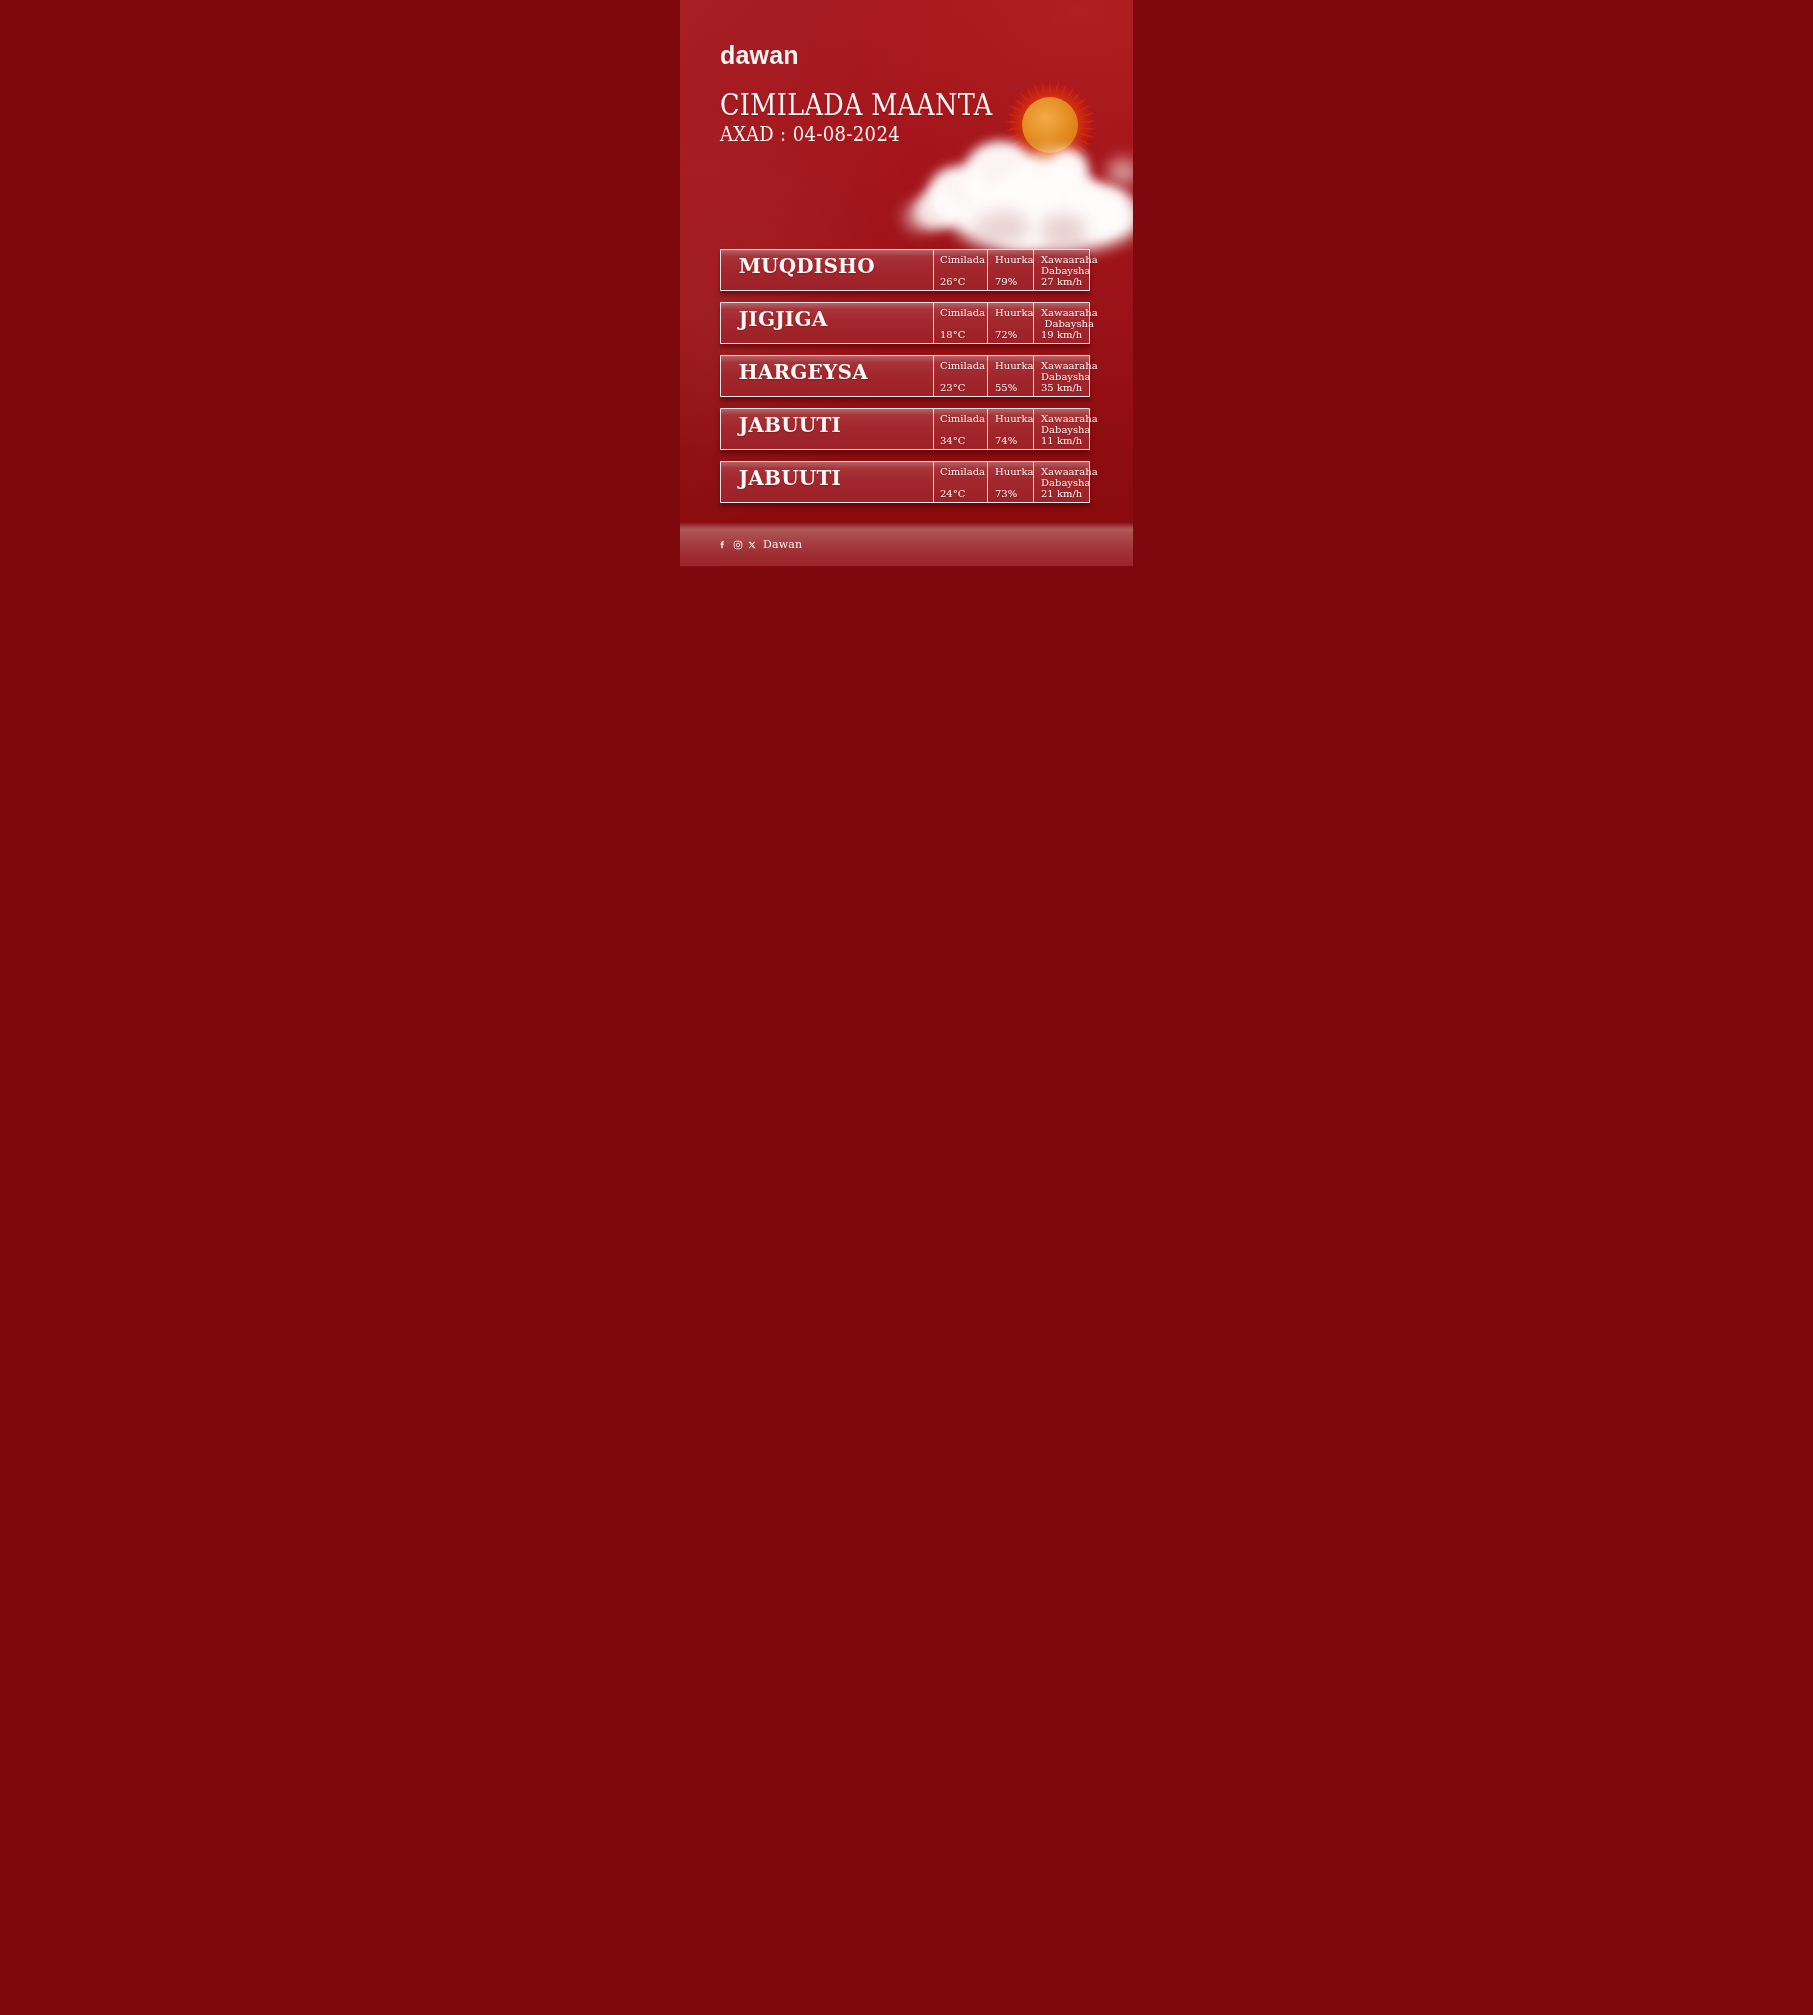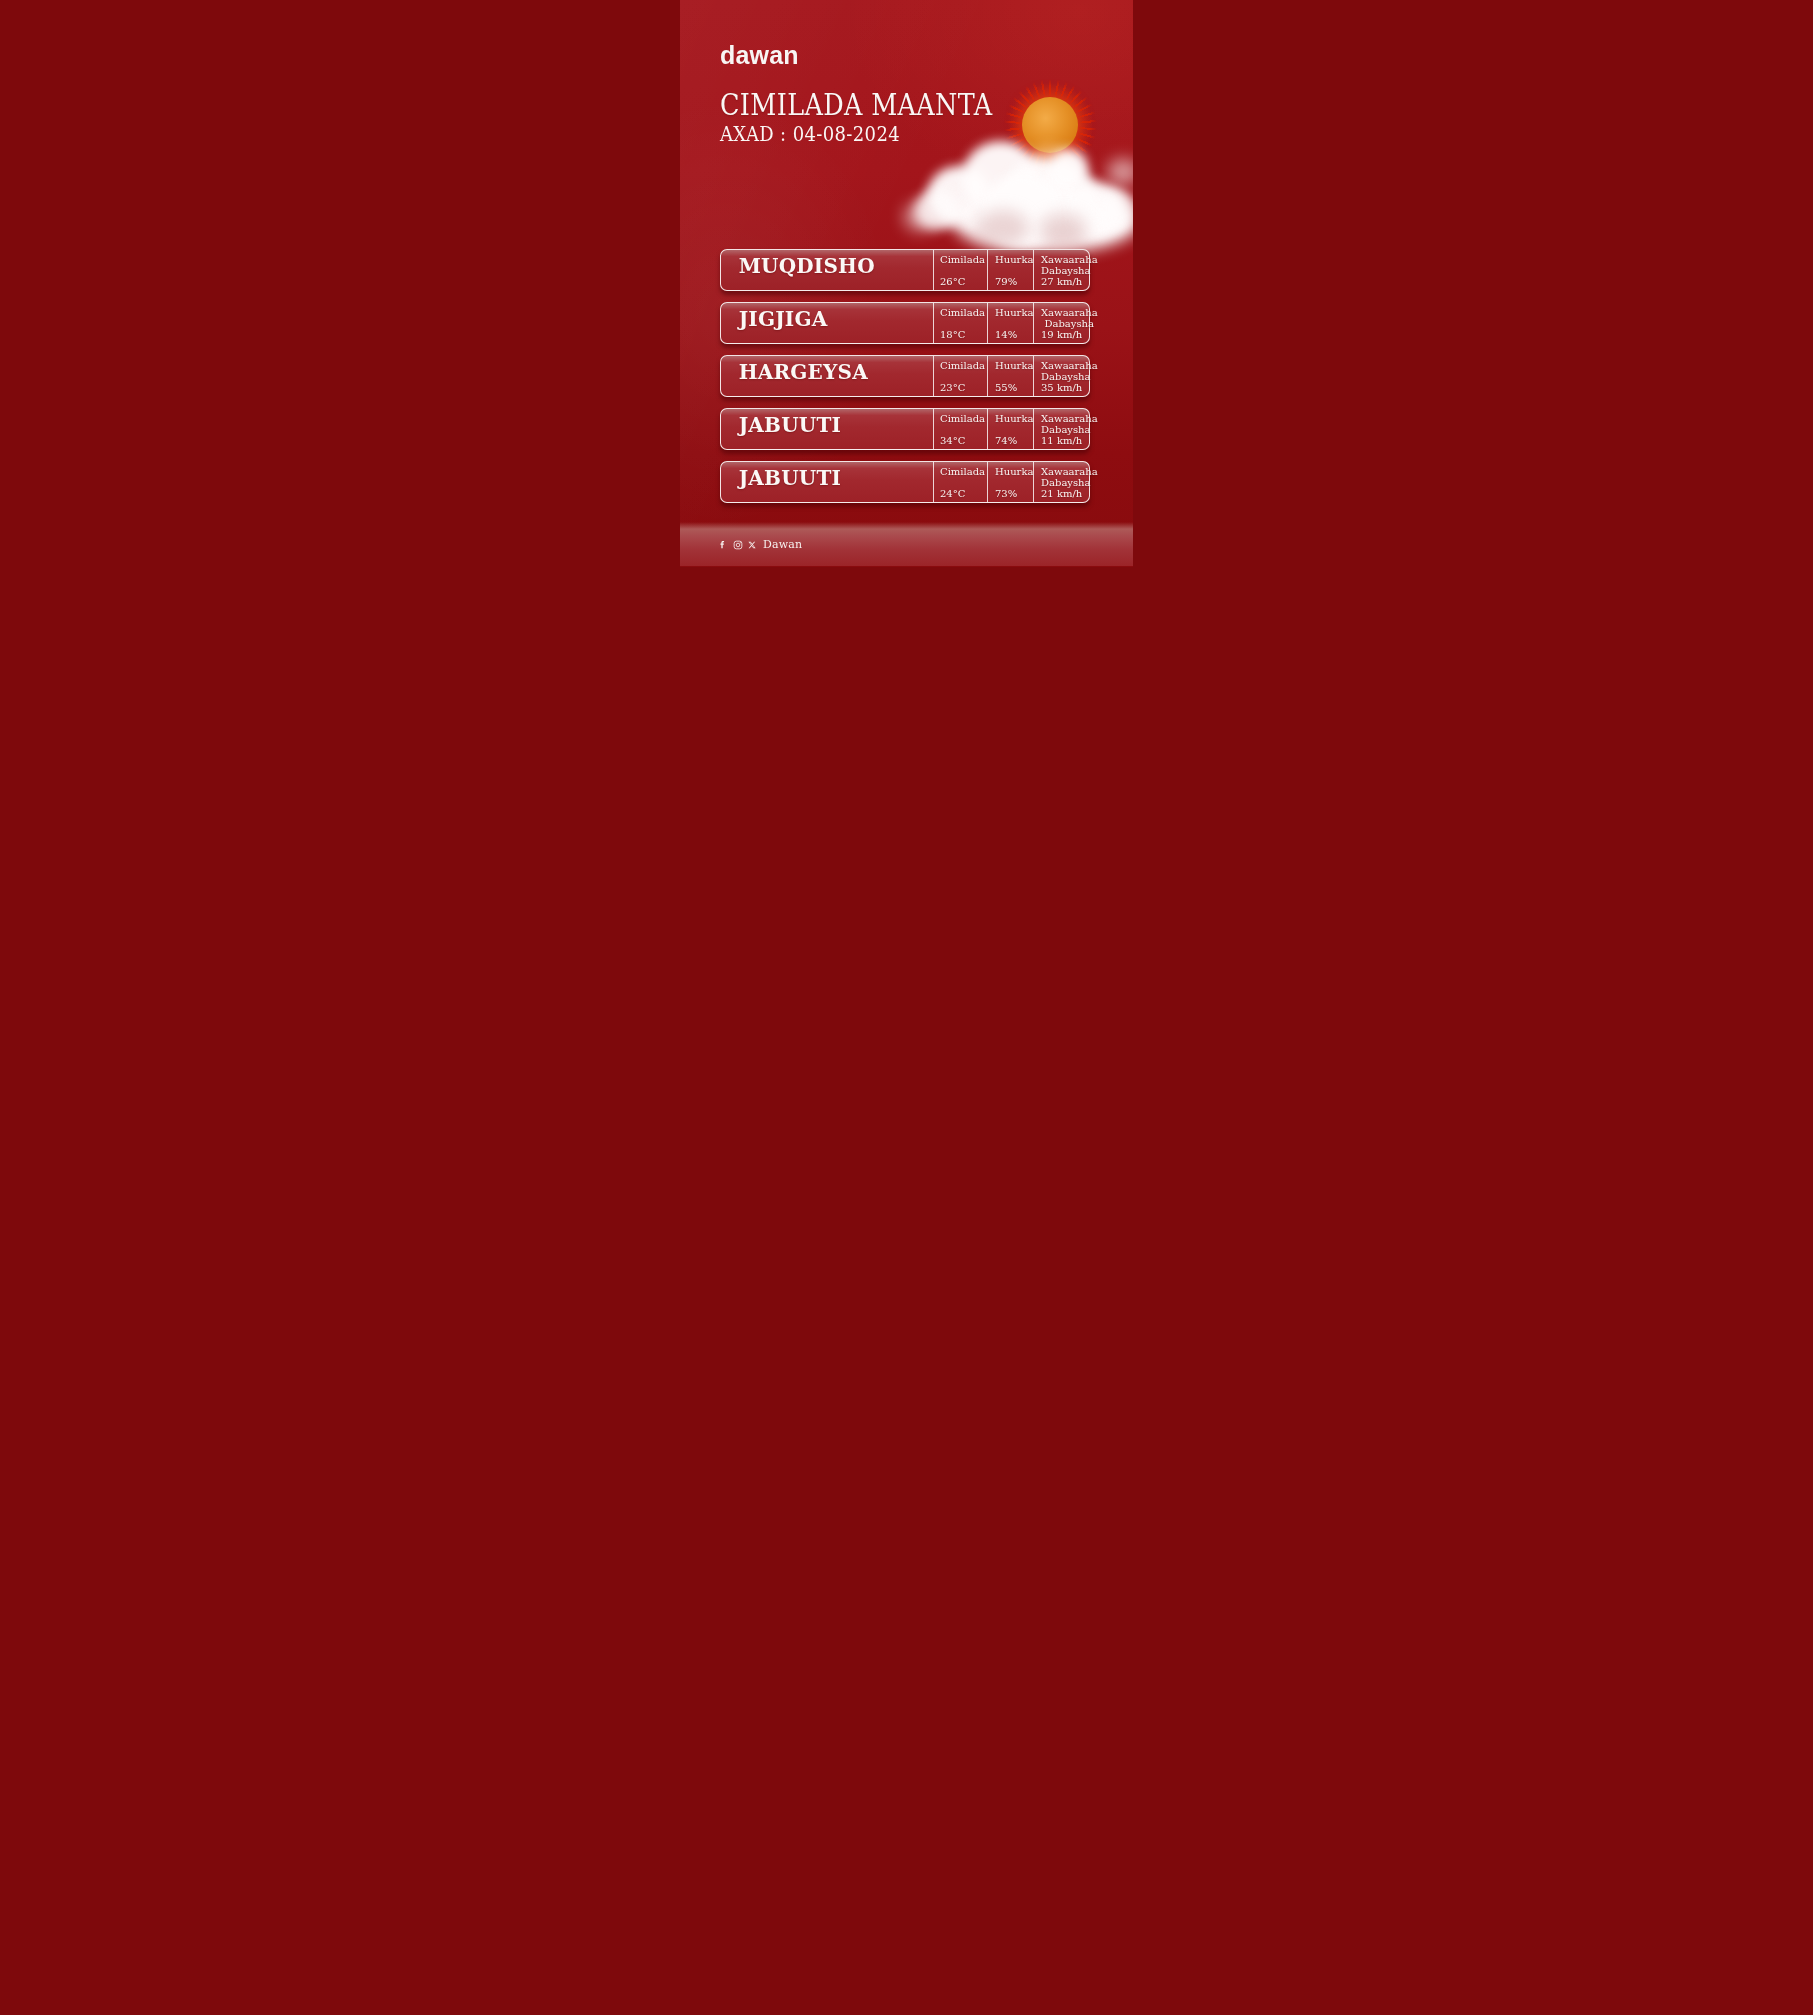--- a/index.html
+++ b/index.html
@@ -28,21 +28,21 @@
             mask:radial-gradient(circle closest-side, transparent 0 44%, #000 50% 61%, transparent 72%);}
   .sun{position:absolute;left:116px;top:37px;width:56px;height:56px;border-radius:50%;
     background:radial-gradient(circle at 42% 38%, #f3ab47 0%, #e59026 45%, #d97b12 78%, #d06f0b 100%);
     box-shadow:0 0 16px rgba(240,90,20,.55);}
   .puff{position:absolute;border-radius:50%;background:rgba(255,252,252,.97);filter:blur(5.2px);}
   .warm{background:rgba(255,205,150,.55);}
   .shade{background:rgba(215,175,175,.5);}
   .soft{filter:blur(7.3px);}
   
   .row{position:absolute;left:40px;width:370px;height:42px;border:0.6px solid rgba(255,255,255,.88);
-    border-radius:7px;box-sizing:border-box;
+    border-radius:1px;box-sizing:border-box;
     background:linear-gradient(180deg,#b26568 0%,#a73339 16%,#a2282e 45%,#9d2127 100%);
     box-shadow:0 3.2px 4px rgba(74,2,5,.55);}
   .vdiv{position:absolute;top:0;bottom:0;width:0.6px;background:rgba(255,255,255,.8);}
   .d1{left:212px;} .d2{left:266px;} .d3{left:312px;}
   .city{position:absolute;left:17.7px;top:4px;font-size:20px;line-height:24px;font-weight:700;
     color:#fbf8f6;letter-spacing:0.2px;white-space:nowrap;text-shadow:0 1.2px 1.6px rgba(80,0,0,.35);}
   .cell{position:absolute;color:#f8f4f2;text-shadow:0 0.8px 1.2px rgba(80,0,0,.3);}
   .label{top:5.2px;font-size:10px;line-height:10.5px;}
   .value{top:26.6px;font-size:10px;line-height:9.7px;white-space:nowrap;}
   .c1{left:219px;} .c2{left:274px;} .c3{left:320px;}
@@ -104,21 +104,21 @@
 
     <div class="row" style="top:302px;text-align:right;">
       <div class="city">JIGJIGA</div>
       <div class="vdiv d1"></div>
       <div class="vdiv d2"></div>
       <div class="vdiv d3"></div>
       <div class="cell label c1">Cimilada</div>
       <div class="cell label c2">Huurka</div>
       <div class="cell label c3 wind-label">Xawaaraha Dabaysha</div>
       <div class="cell value c1">18°C</div>
-      <div class="cell value c2">14%</div>
+      <div class="cell value c2">72%</div>
       <div class="cell value c3">19 km/h</div>
     </div>
 
     <div class="row" style="top:355px;">
       <div class="city">HARGEYSA</div>
       <div class="vdiv d1"></div>
       <div class="vdiv d2"></div>
       <div class="vdiv d3"></div>
       <div class="cell label c1">Cimilada</div>
       <div class="cell label c2">Huurka</div>

